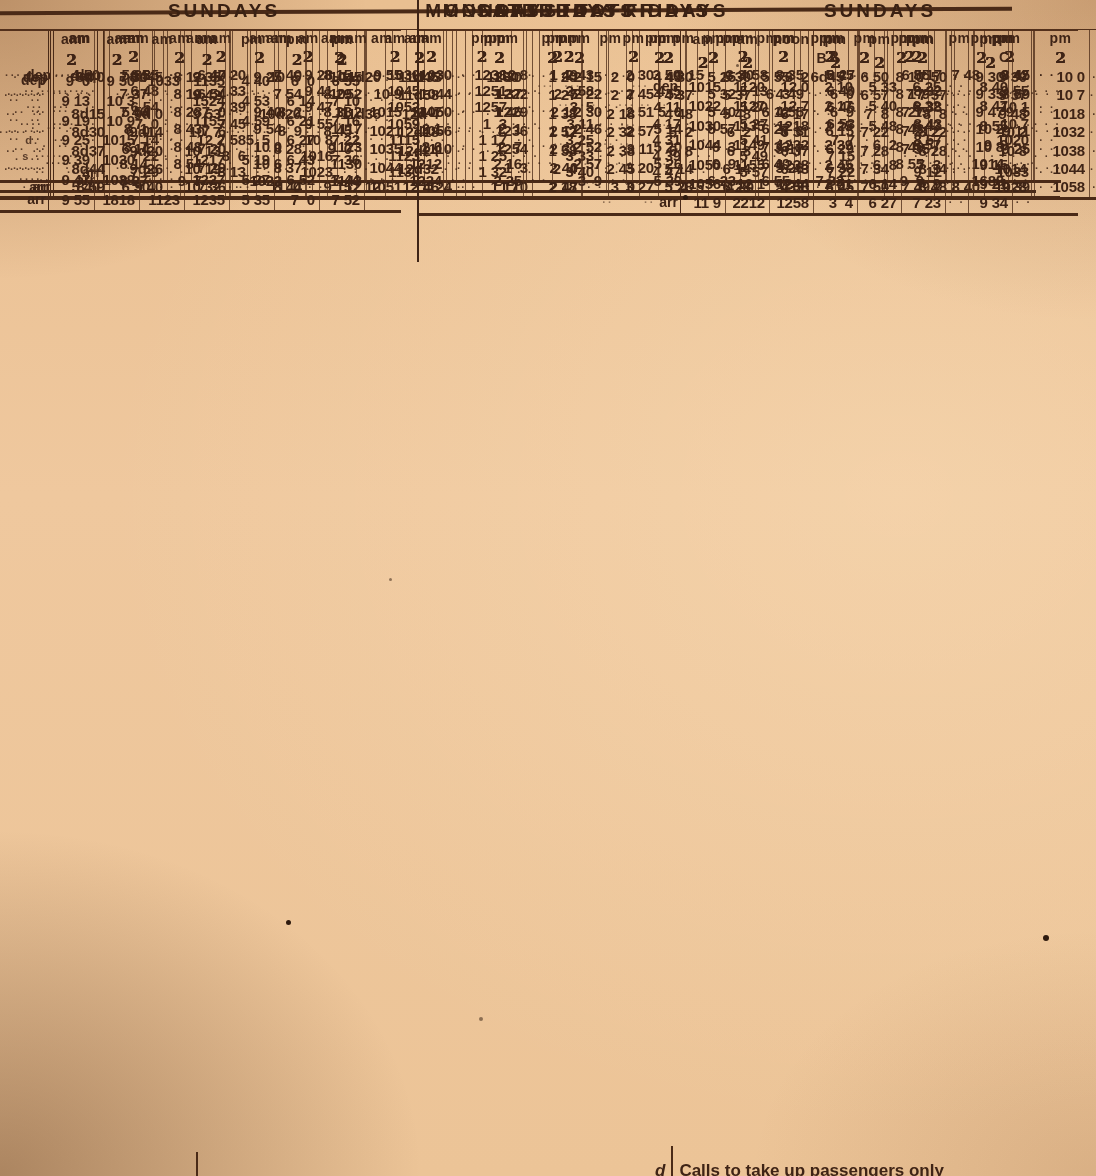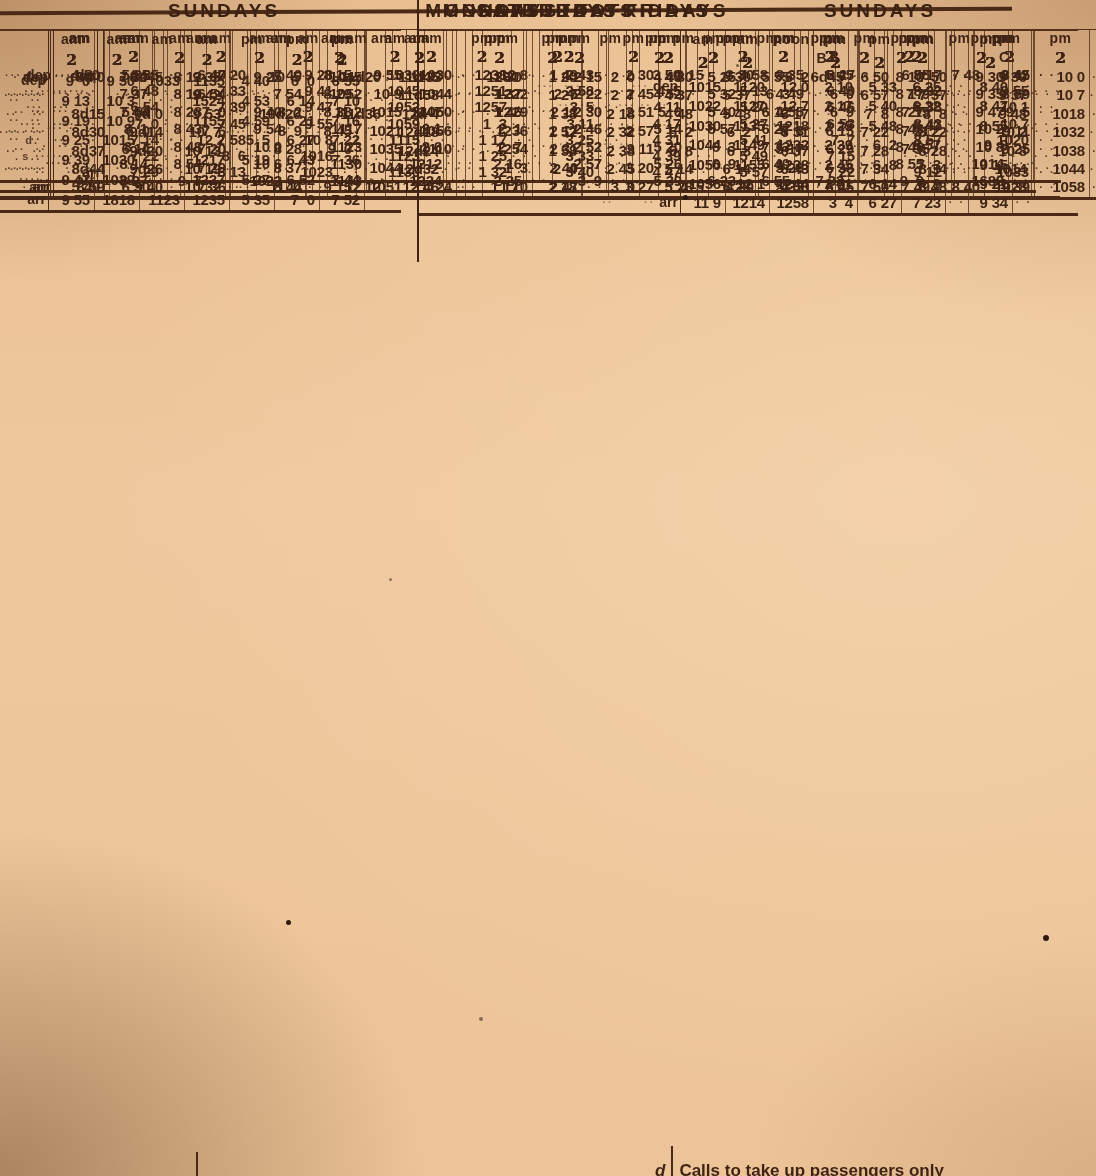--- a/index.html
+++ b/index.html
@@ -1329,21 +1329,21 @@
             <div class="hdr">am</div>
             <div class="sym">
               <span class="sym2">2</span>
             </div>
             <div class="cell">1120</div>
             <div class="cell">1127</div>
             <div class="cell">1135</div>
             <div class="cell">1149</div>
             <div class="cell">1155</div>
             <div class="cell">12 1</div>
-            <div class="cell">1214</div>
+            <div class="cell">2212</div>
           </div>
           <div class="col time">
             <div class="hdr">noon</div>
             <div class="sym"></div>
             <div class="cell">12 0</div>
             <div class="cell">12 7</div>
             <div class="cell">1218</div>
             <div class="cell">1232</div>
             <div class="cell">1238</div>
             <div class="cell">1244</div>

